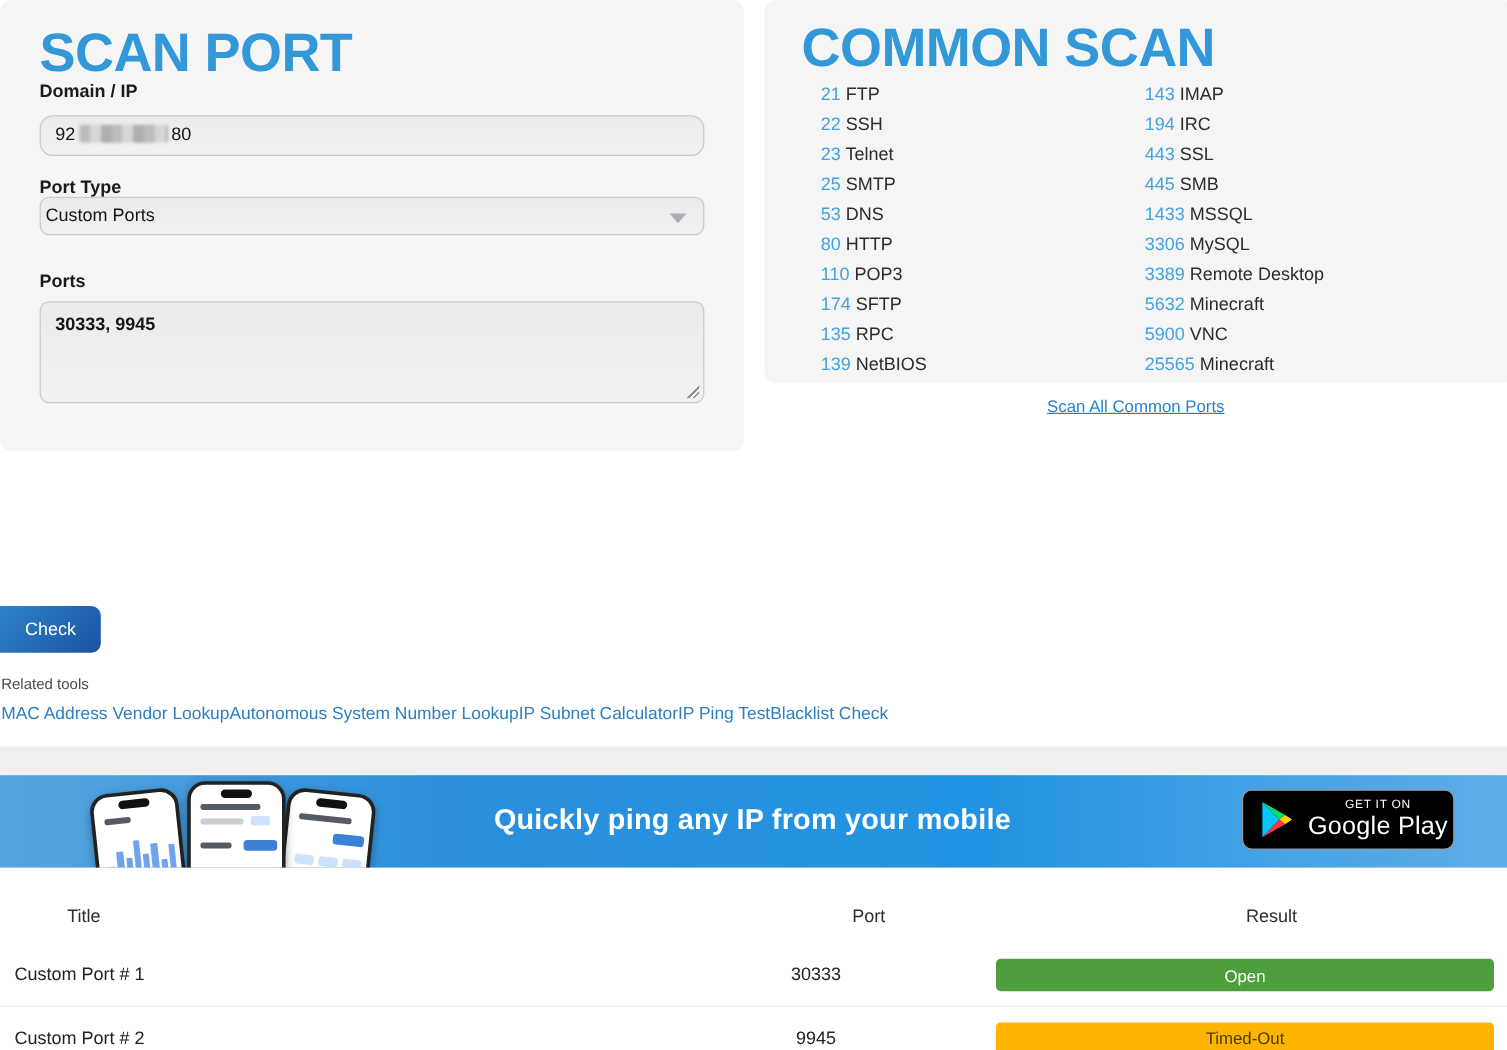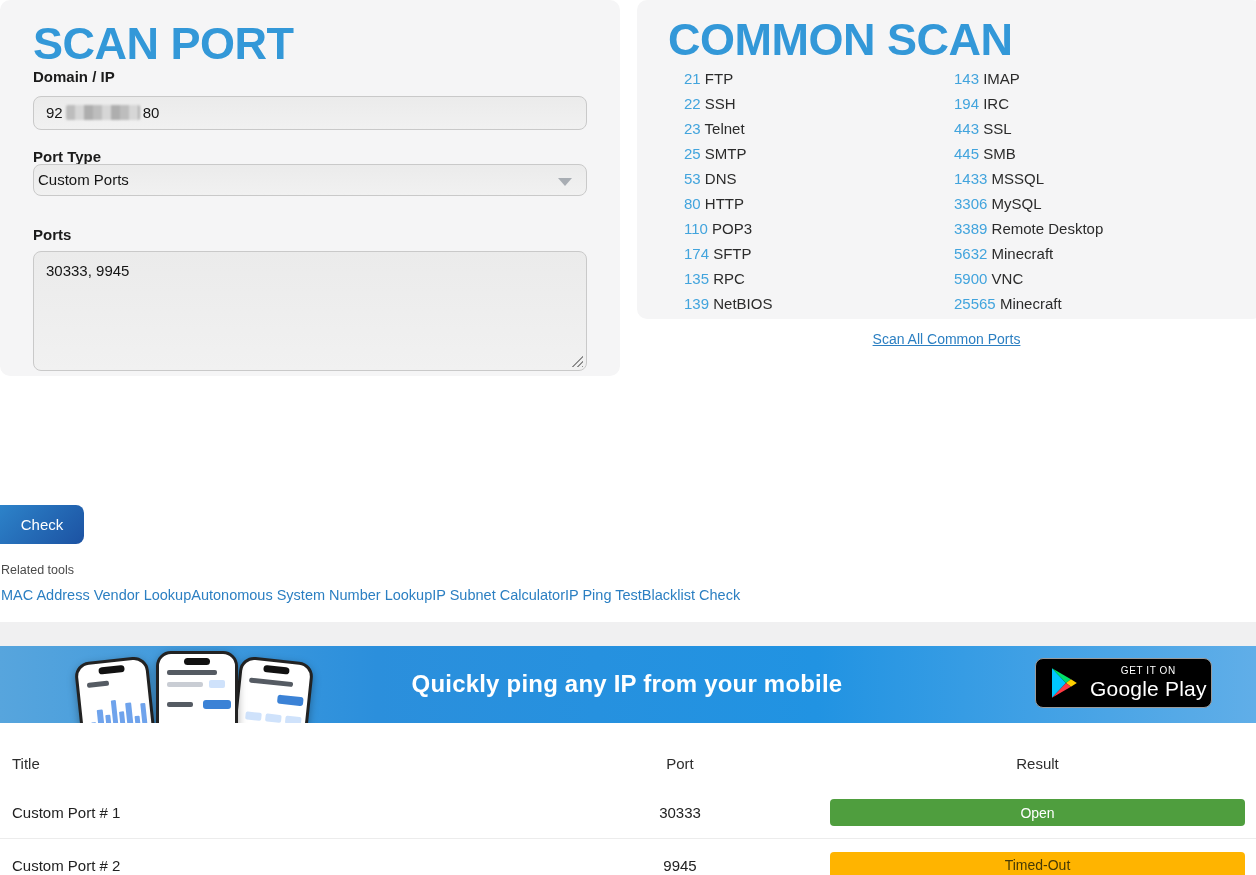--- a/index.html
+++ b/index.html
@@ -11,26 +11,26 @@
   .panel { position:absolute; background:#f5f5f6; border-radius:10px; }
   .panel-scan  { left:0;   top:4; width:620px; height:376px; }
   .panel-common{ left:637px; top:4; width:625px; height:319px; }
   .panel-title { position:absolute; font-size:45px; font-weight:700; letter-spacing:-0.5px; color:#3398d8; }
   .panel-scan .panel-title { left:33px; top:18px; }
   .panel-common .panel-title { left:31px; top:14px; }
 
   .field-label { position:absolute; left:33px; font-size:15px; font-weight:700; color:#1b1b1b; }
   .ctl { position:absolute; left:33px; width:554px; border:1px solid #c9c9c9; border-radius:8px;
          background:linear-gradient(#ebebeb,#f1f1f1); font-size:15px; color:#151515; }
-  .input-domain { top:96px; height:34px; line-height:32px; padding-left:12px; }
+  .input-domain { top:96px; height:34px; line-height:32px; padding-left:12px;border-radius:11px; }
   .select-ctl   { top:164px; height:32px; line-height:30px; padding-left:4px; cursor:pointer; }
   .select-arrow { position:absolute; right:14px; top:13px; width:0; height:0;
                   border-left:7px solid transparent; border-right:7px solid transparent;
                   border-top:8px solid #a8adb3; }
-  .textarea-ctl { top:251px; height:120px; padding:9px 12px; line-height:20px; }
+  .textarea-ctl { top:251px; height:85px; padding:9px 12px; line-height:20px;font-weight:bold; }
   .resize-grip { position:absolute; right:3px; bottom:3px; width:12px; height:12px;
                  background:repeating-linear-gradient(135deg, transparent 0 2px, #8f8f8f 2px 3.5px);
                  clip-path:polygon(100% 0, 100% 100%, 0 100%); }
   .redacted { display:inline-block; width:74px; height:15px; margin:0 3px; vertical-align:-2px;
               border-radius:2px; filter:blur(1.2px);
               background:repeating-linear-gradient(90deg,#bdbdbd 0 9px,#d6d6d6 9px 18px,#aeaeae 18px 27px); }
 
   
   .ports-col { position:absolute; top:66px; }
   .ports-col-1 { left:47px; }
@@ -77,21 +77,21 @@
   .play-badge { position:absolute; left:1035px; top:12px; width:177px; height:50px; background:#000;
                 border:1px solid #9a9a9a; border-radius:8px; display:flex; align-items:center;
                 padding-left:13px; cursor:pointer; }
   .play-texts { margin-left:11px; color:#fff; }
   .play-line1 { font-size:10px; letter-spacing:0.6px;text-align:center; }
   .play-line2 { font-size:21px; font-weight:500; letter-spacing:0.2px; margin-top:1px; }
 
   
   .results { position:absolute; left:0; top:723px; width:1256px; }
   .t-row { display:grid; grid-template-columns:620px 120px 1fr; align-items:center; }
-  .t-head { height:64px; padding-top:16px; }
+  .t-head { height:64px; padding-top:16px;padding-left:44px; }
   .t-head > div { font-size:15px; color:#2d2d2d; }
   .t-body-row { height:52px; border-bottom:1px solid #ececec; }
   .t-body-row:last-child { border-bottom:none; }
   .cell-title { padding-left:12px; font-size:15px; color:#222; }
   .cell-port  { text-align:center; font-size:15px; color:#222; }
   .cell-result{ padding-left:90px; padding-right:11px; }
   .head-result{ text-align:center; }
   .status-badge { height:27px; border-radius:4px; display:flex; align-items:center;
                   justify-content:center; font-size:14px; }
   .status-open { background:#4f9e3e; color:#fff; }

